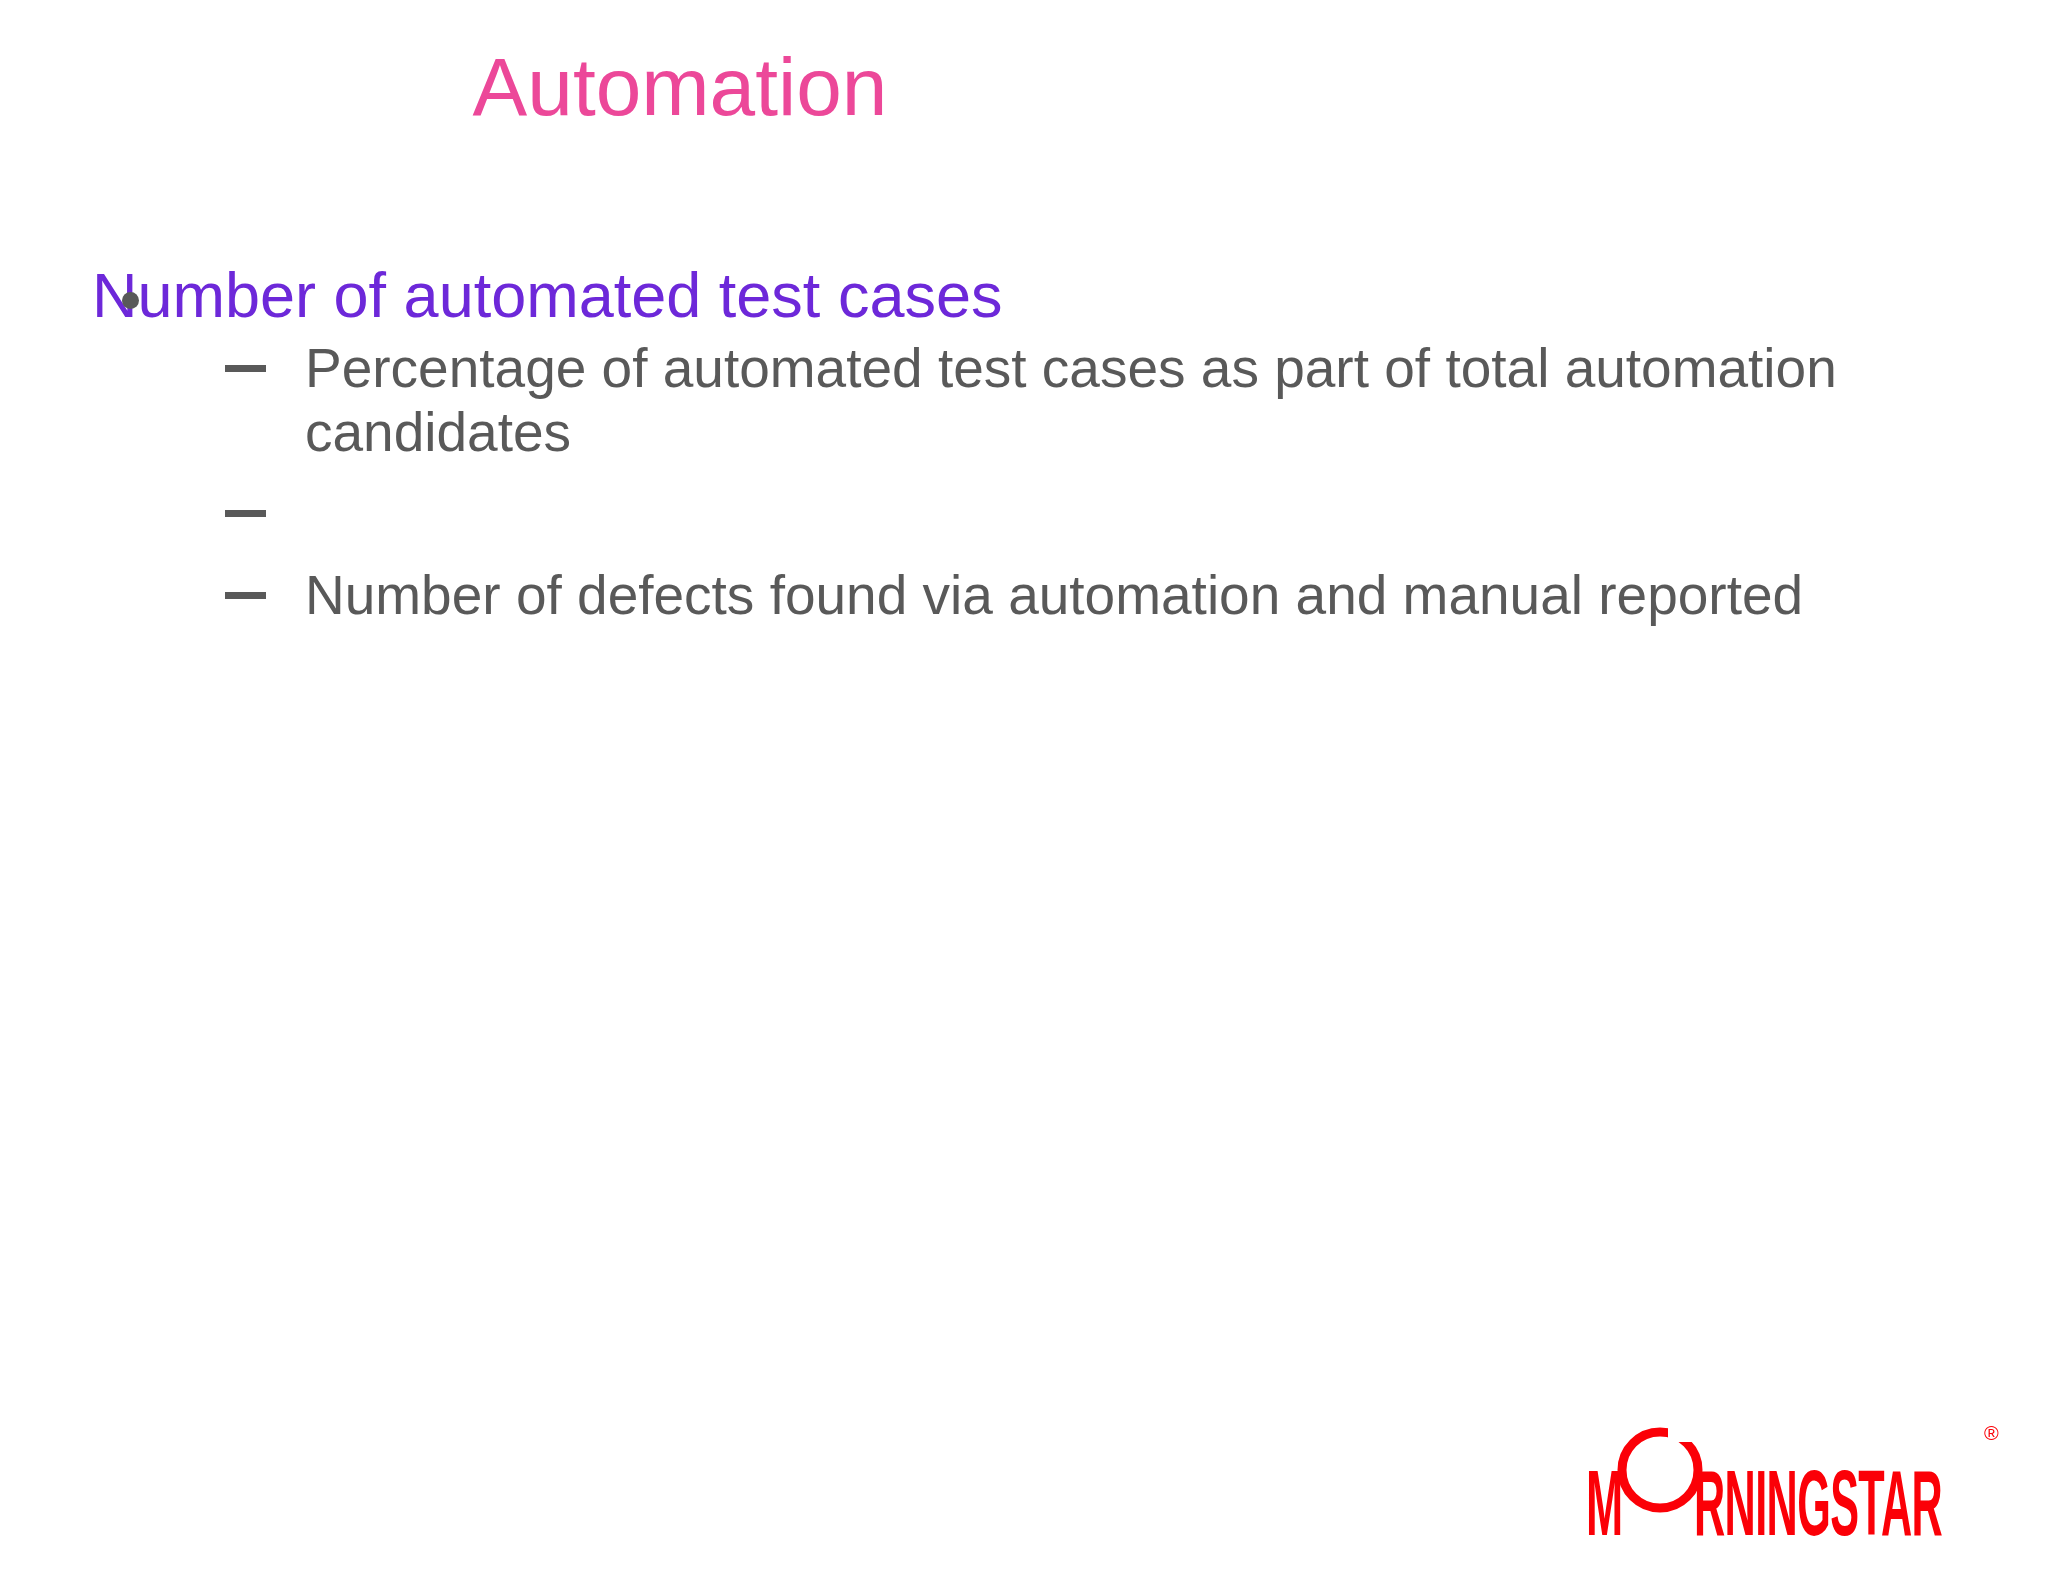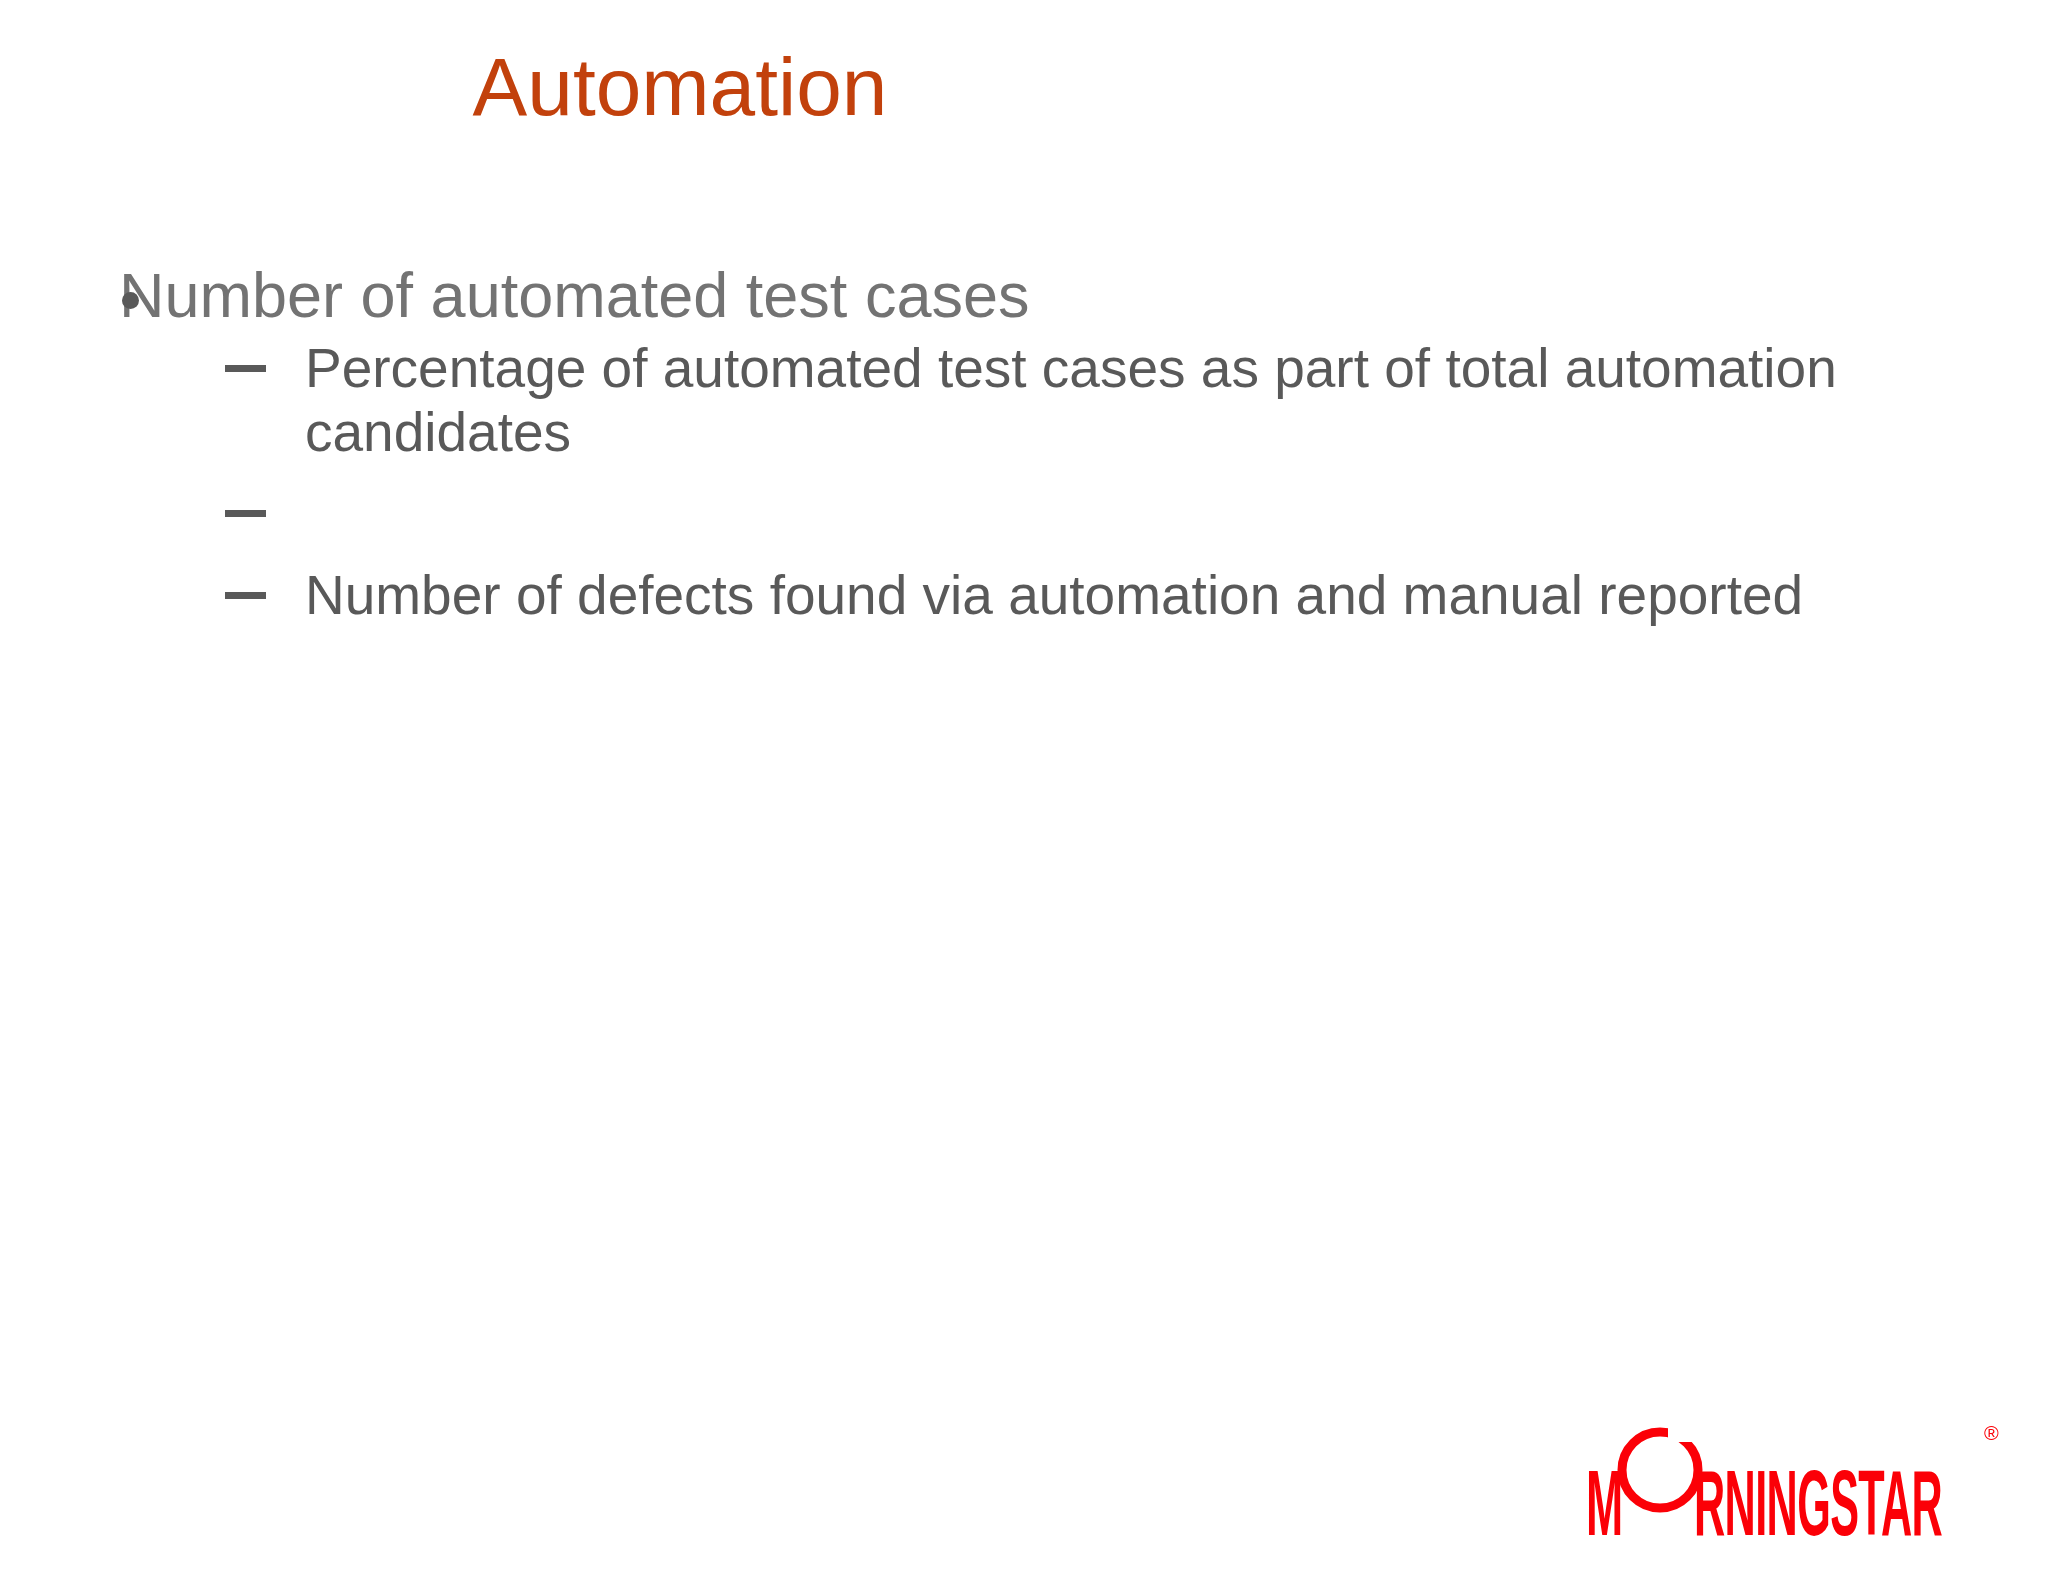--- a/index.html
+++ b/index.html
@@ -26,37 +26,37 @@
   
   .slide-title {
     position: absolute;
     left: 0;
     top: 46px;
     width: 1360px;
     text-align: center;
     font-size: 82px;
     line-height: 1.0;
     font-weight: 400;
-    color: #c2410c;
+    color: #ec4899;
     letter-spacing: 0px;
     white-space: nowrap;
   }
 
   
   .body-area {
     position: absolute;
     left: 0;
     top: 262px;
     width: 2048px;
   }
 
   .bullet-l1 {
     position: relative;
-    padding-left: 119px;
-    color: #737373;
+    padding-left: 92px;
+    color: #6d28d9;
     font-size: 63px;
     line-height: 1.06;
     font-weight: 400;
     margin: 0 0 8px 0;
     white-space: nowrap;
   }
   .bullet-l1 .marker {
     position: absolute;
     left: 122px;
     top: 0;

